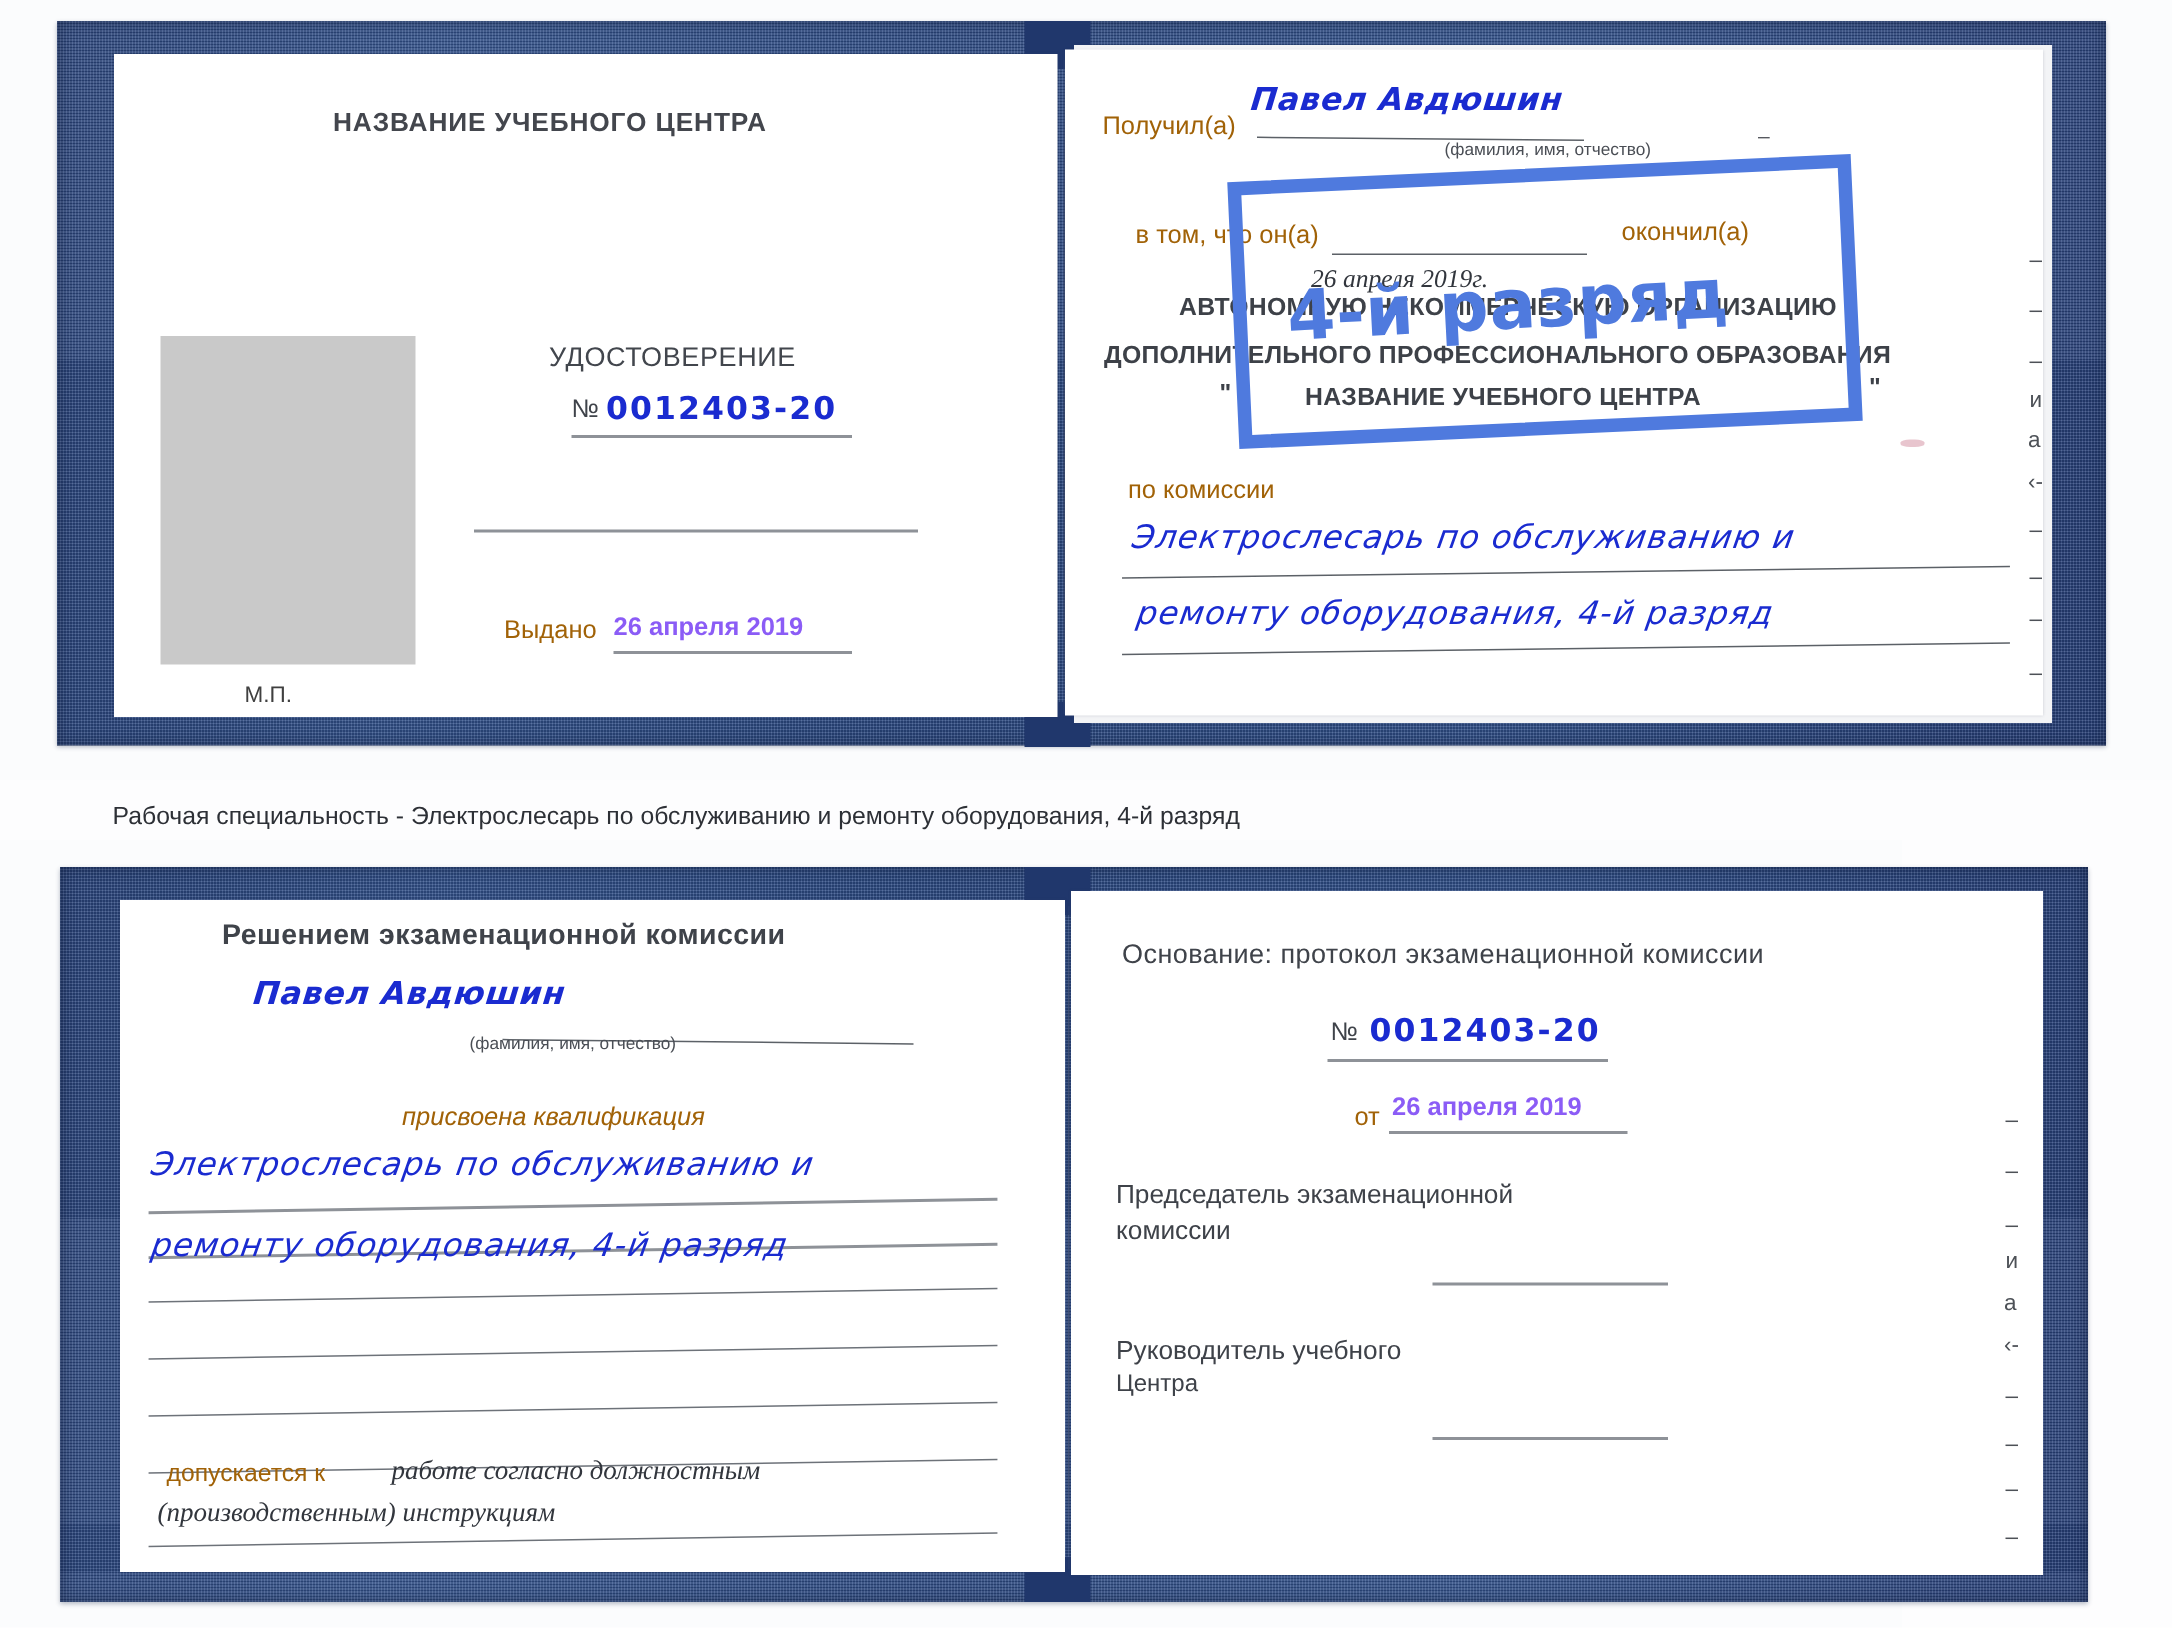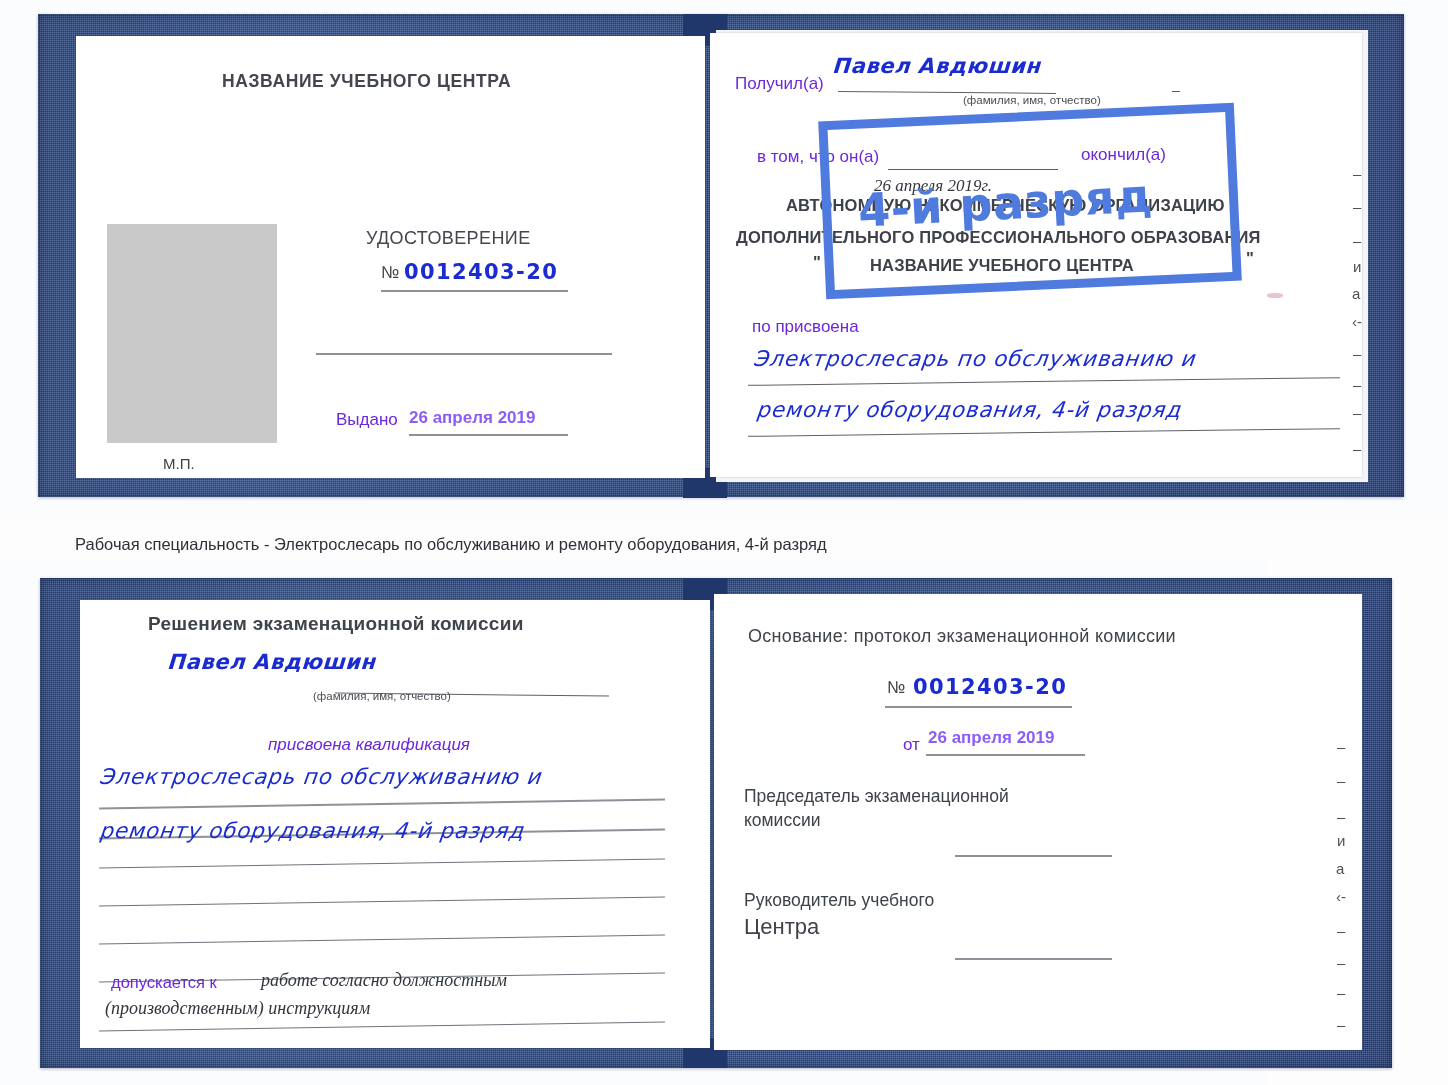--- a/index.html
+++ b/index.html
@@ -63,21 +63,21 @@
     font-family: "Liberation Sans", sans-serif;
   }
   .head-caps {
     font-size: 17.5px;
     letter-spacing: .6px;
     font-weight: 700;
     color: #43464d;
   }
   .label {
     font-size: 17px;
-    color: #6d28d9;
+    color: #a16207;
   }
   .label-sm {
     font-size: 11.5px;
     color: #4a4e55;
   }
   .org-caps {
     font-size: 16.5px;
     letter-spacing: .2px;
     font-weight: 700;
     color: #3d4148;
@@ -222,21 +222,21 @@
   <div class="t label" style="left:1081px; top:145px;">окончил(а)</div>
 
   <div class="t org-caps" style="left:786px; top:196px;">АВТОНОМНУЮ НЕКОММЕРЧЕСКУЮ ОРГАНИЗАЦИЮ</div>
   <div class="t org-caps" style="left:736px; top:228px;">ДОПОЛНИТЕЛЬНОГО ПРОФЕССИОНАЛЬНОГО ОБРАЗОВАНИЯ</div>
   <div class="t org-caps" style="left:813px; top:253px;">"</div>
   <div class="t org-caps" style="left:870px; top:256px;">НАЗВАНИЕ УЧЕБНОГО ЦЕНТРА</div>
   <div class="t org-caps" style="left:1246px; top:249px;">"</div>
 
   <div class="pink-fleck" style="left:1267px; top:293px;"></div>
 
-  <div class="t label" style="left:752px; top:317px;">по присвоена</div>
+  <div class="t label" style="left:752px; top:317px;">по комиссии</div>
 
   <div class="t hand hand-line" style="left:755px; top:346px;">Электрослесарь по обслуживанию и</div>
   <div class="rule dark" style="left:748px; top:381px; width:592px; transform:rotate(-.75deg);"></div>
 
   <div class="t hand hand-line" style="left:758px; top:397px;">ремонту оборудования, 4-й разряд</div>
   <div class="rule dark" style="left:748px; top:432px; width:592px; transform:rotate(-.75deg);"></div>
 
   <div class="stamp" style="left:822px; top:112px; width:416px; height:178px; transform:rotate(-2.6deg);"></div>
   <div class="stamp-text" style="left:858px; top:176px; transform:rotate(-3deg);">4-й разряд</div>
 
@@ -300,21 +300,21 @@
 
   <div class="t label" style="left:903px; top:175px;">от</div>
   <div class="t typed" style="left:928px; top:168px;">26 апреля 2019</div>
   <div class="rule" style="left:926px; top:194px; width:159px;"></div>
 
   <div class="t" style="left:744px; top:226px; font-size:17.5px; color:#3e4249;">Председатель экзаменационной</div>
   <div class="t" style="left:744px; top:250px; font-size:17.5px; color:#3e4249;">комиссии</div>
   <div class="rule" style="left:955px; top:295px; width:157px;"></div>
 
   <div class="t" style="left:744px; top:330px; font-size:17.5px; color:#3e4249;">Руководитель учебного</div>
-  <div class="t" style="left:744px; top:354px; font-size:22px; color:#3e4249;">Центра</div>
+  <div class="t" style="left:744px; top:354px; font-size:16px; color:#3e4249;">Центра</div>
   <div class="rule" style="left:955px; top:398px; width:157px;"></div>
 
   <div class="edge-mark" style="left:1337px; top:178px;">–</div>
   <div class="edge-mark" style="left:1337px; top:212px;">–</div>
   <div class="edge-mark" style="left:1337px; top:248px;">–</div>
   <div class="edge-mark" style="left:1337px; top:272px;">и</div>
   <div class="edge-mark" style="left:1336px; top:300px;">а</div>
   <div class="edge-mark" style="left:1336px; top:328px;">‹-</div>
   <div class="edge-mark" style="left:1337px; top:362px;">–</div>
   <div class="edge-mark" style="left:1337px; top:394px;">–</div>

